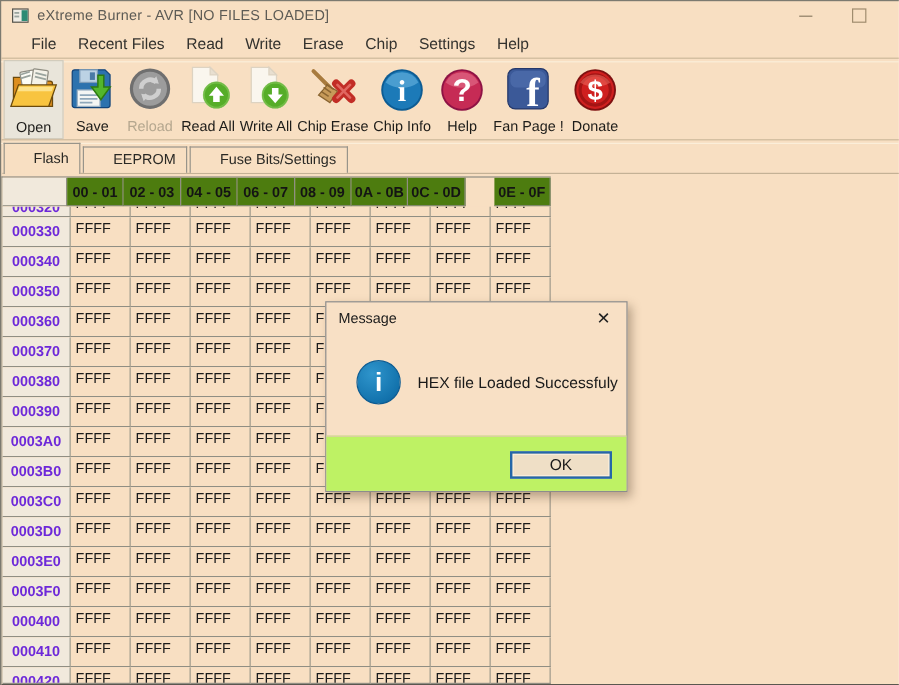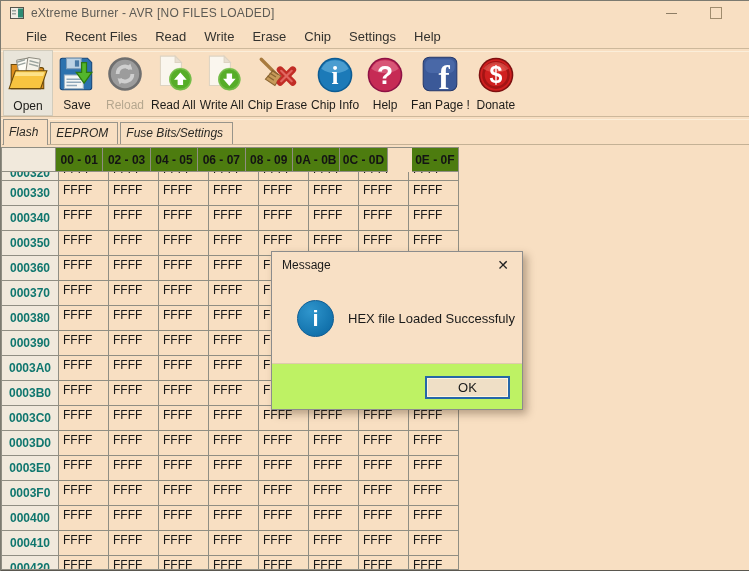--- a/index.html
+++ b/index.html
@@ -27,29 +27,29 @@
   .toolbar{position:absolute;left:2px;top:49px;height:66px;display:flex;align-items:stretch;}
   .tbtn{display:flex;flex-direction:column;align-items:center;justify-content:flex-start;padding:3px 2px 2px 2px;box-sizing:border-box;}
   .tbtn .ticon{width:44px;height:44px;display:flex;align-items:center;justify-content:center;}
   .tbtn .tlabel{font-size:12px;color:#1d1c19;margin-top:1px;white-space:nowrap;}
   .tbtn.hl{background:#e9e5da;border:1px solid #d2ccbc;}
   .tbtn.disabled .tlabel{color:#b5a78f;}
 
   
   .tabbar{position:absolute;left:1px;top:119px;width:748px;height:24px;display:flex;align-items:flex-end;border-bottom:1px solid #c4b195;}
   .tab{font-size:12px;color:#2a2925;background:#f8dfc2;border:1px solid #98948a;border-bottom:none;
-       padding:3px 9px 4px 5px;margin-right:2px;position:relative;cursor:default;font-style:italic;}
+       padding:3px 9px 4px 24px;margin-right:2px;position:relative;cursor:default;}
   .tab.active{padding-top:5px;padding-bottom:6px;margin-bottom:-1px;z-index:3;margin-left:1px;}
 
   
   .grid{position:absolute;left:0;top:146px;width:458px;border-top:1px solid #908e83;border-left:1px solid #908e83;box-sizing:border-box;background:#f8dfc2;}
   .grow{display:flex;height:25px;box-sizing:border-box;overflow:hidden;}
   .gcell{box-sizing:border-box;border-right:1px solid #908e83;border-bottom:1px solid #908e83;overflow:hidden;}
   .c-addr{width:57px;background:#f1e9dc;display:flex;align-items:center;justify-content:center;
-          font-weight:bold;font-size:12px;color:#0f766e;}
+          font-weight:bold;font-size:12px;color:#6d28d9;}
   .c-data{width:50px;font-size:12px;color:#1a1a1a;padding:2px 0 0 4px;background:#f8dfc2;}
   .c-head{background:#4d7c0f;font-weight:bold;font-size:12px;color:#141414;display:flex;align-items:center;justify-content:center;}
   .hrow{height:24px;}
   .clip-top{height:9px;}
   .clip-top .c-addr span{display:block;margin-top:-7px;}
   .clip-top .c-data span{display:block;margin-top:-12px;}
   .clip-bottom{height:14px;}
   .clip-bottom .c-addr{align-items:flex-start;padding-top:5px;}
   .bottomedge{position:absolute;left:0;top:569px;width:749px;height:2px;background:#5a574f;}
 

